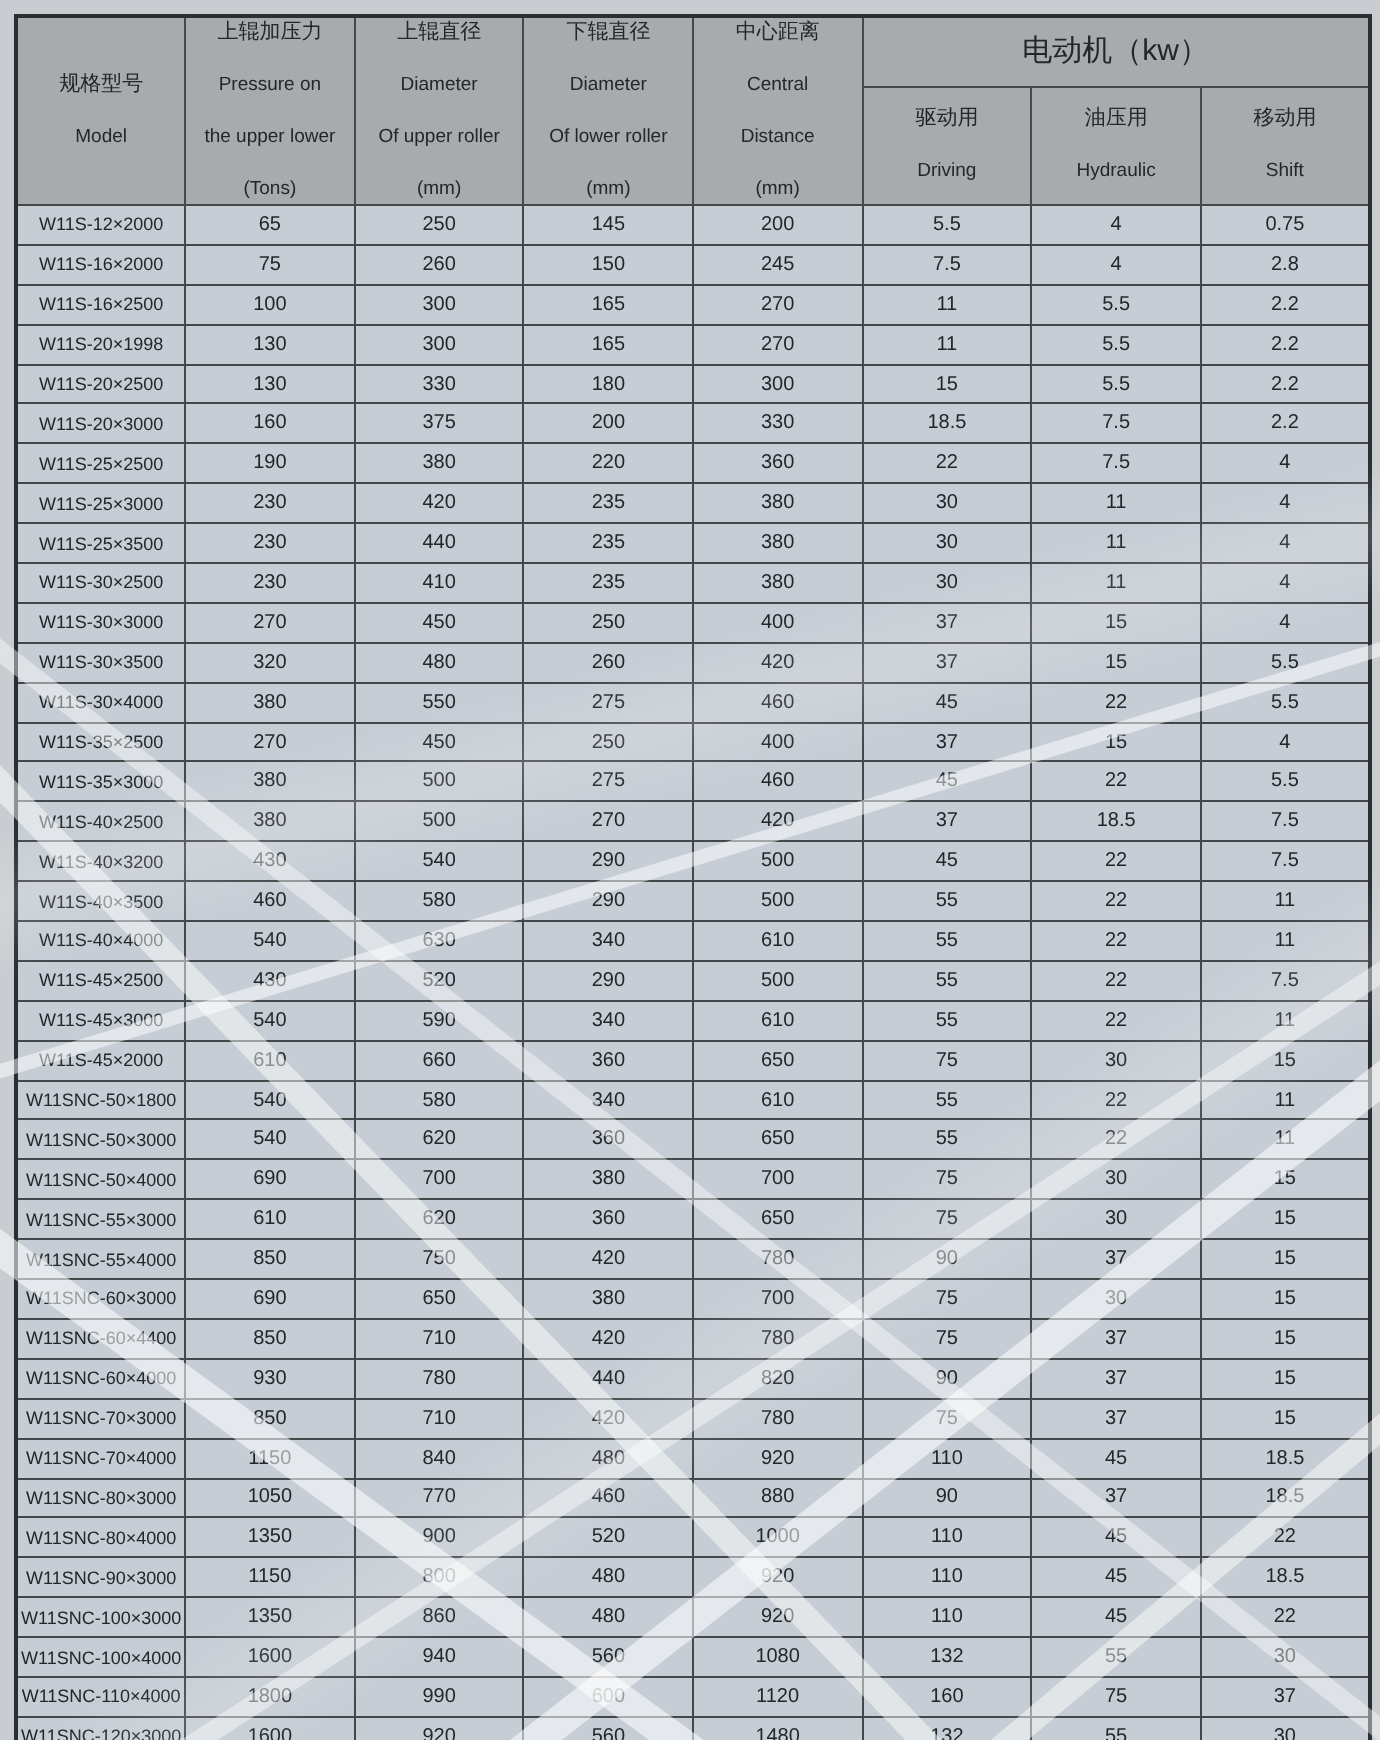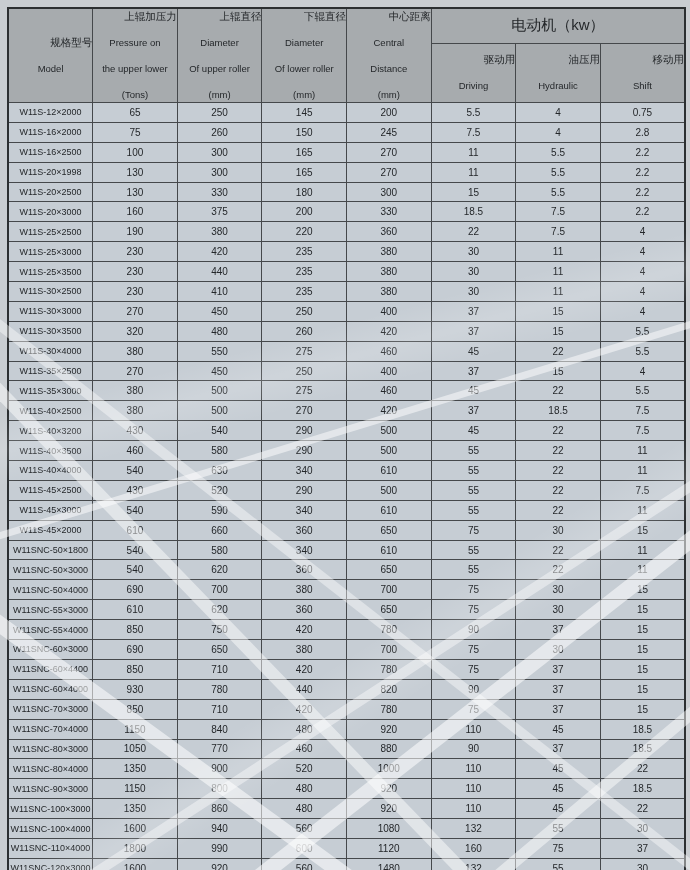--- a/index.html
+++ b/index.html
@@ -17,21 +17,21 @@
   .spec th,.spec td{
     border:1px solid #45484b;
     text-align:center;vertical-align:middle;padding:0;
     overflow:hidden;white-space:nowrap;
   }
   .spec thead th{background:#a7abae;font-weight:normal;}
   .spec tbody td{background:#c6cdd4;font-size:10px;height:18.9px;}
   .spec tbody td:first-child{font-size:9px;}
   tr.h1{height:30px;}
   tr.h2{height:50px;}
-  .zh{font-size:10.5px;line-height:15px;text-align:right;}
+  .zh{font-size:10.5px;line-height:15px;}
   .en{font-size:9.5px;line-height:14px;margin-top:12px;}
   .motor{font-size:15px;margin-top:42px;}
   .streaks{position:absolute;left:0;top:0;width:690px;height:870px;overflow:hidden;pointer-events:none;}
   .streak{position:absolute;width:1400px;}
   .s1{left:-620px;top:395px;height:70px;transform:rotate(-15deg);
       background:linear-gradient(to bottom,rgba(255,255,255,0),rgba(255,255,255,0.15),rgba(255,255,255,0));}
   .s2{left:-510px;top:474px;height:7px;transform:rotate(-17deg);background:rgba(255,255,255,0.5);}
   .s3{left:-515px;top:465px;height:10px;transform:rotate(38deg);background:rgba(255,255,255,0.42);}
   .s4{left:-485px;top:608px;height:13px;transform:rotate(46deg);background:rgba(255,255,255,0.48);}
   .s5{left:-200px;top:605px;height:10px;transform:rotate(-33deg);background:rgba(255,255,255,0.42);}

